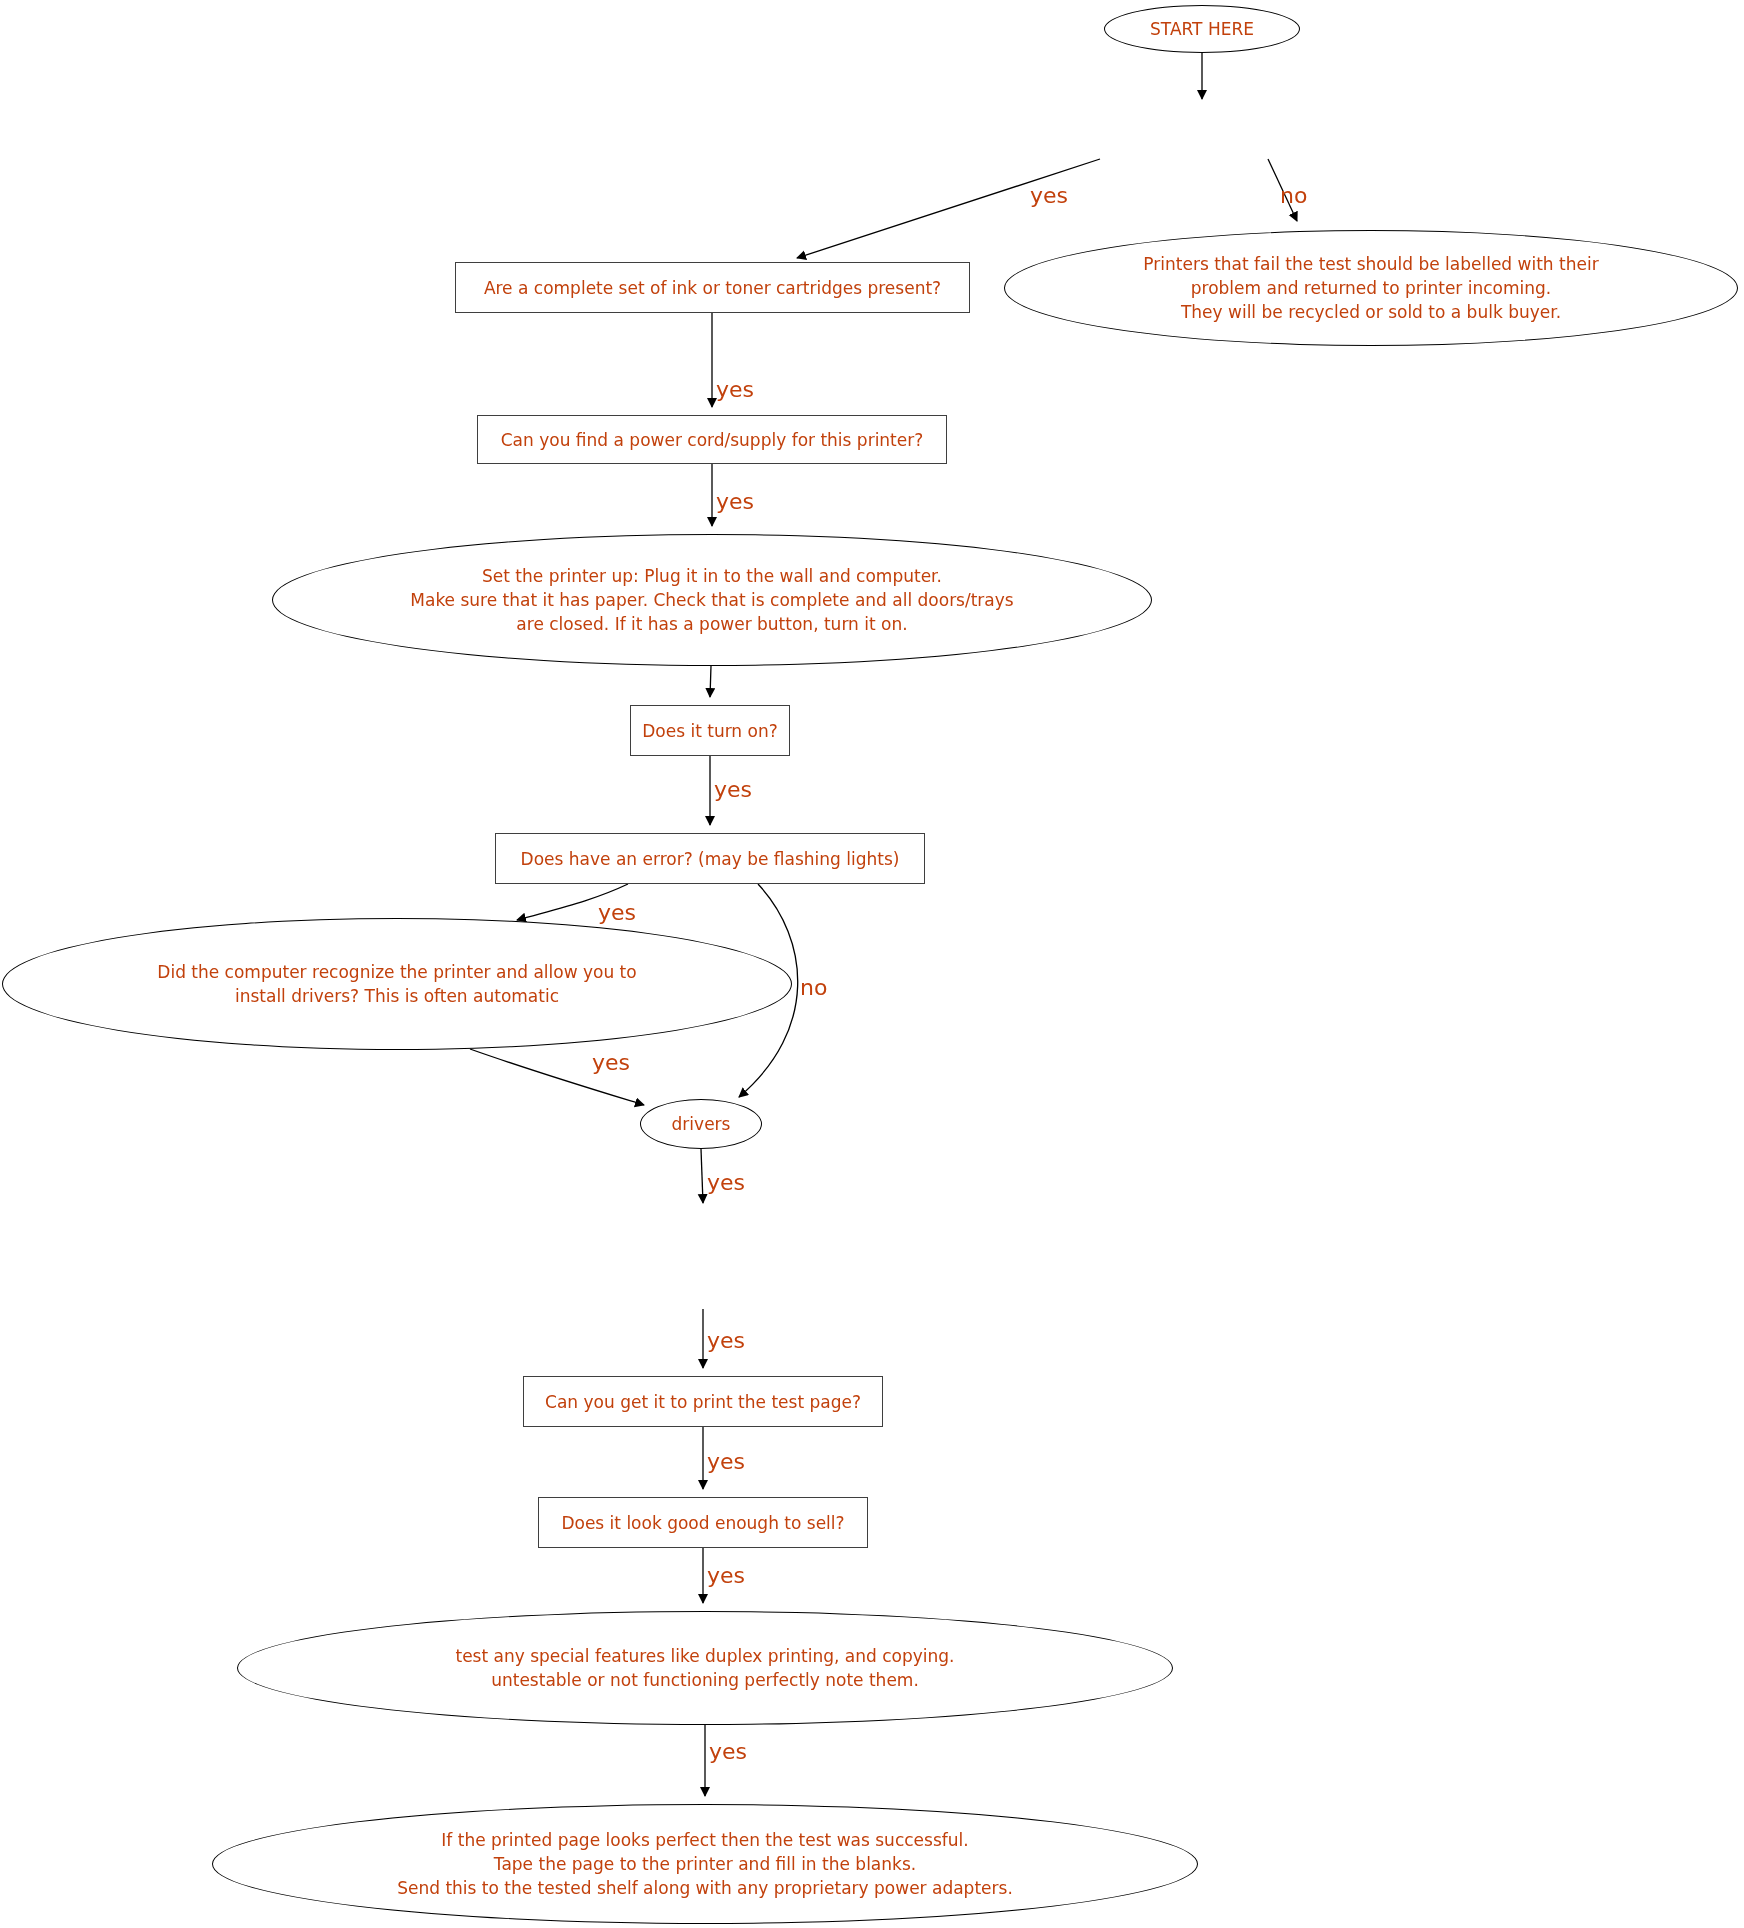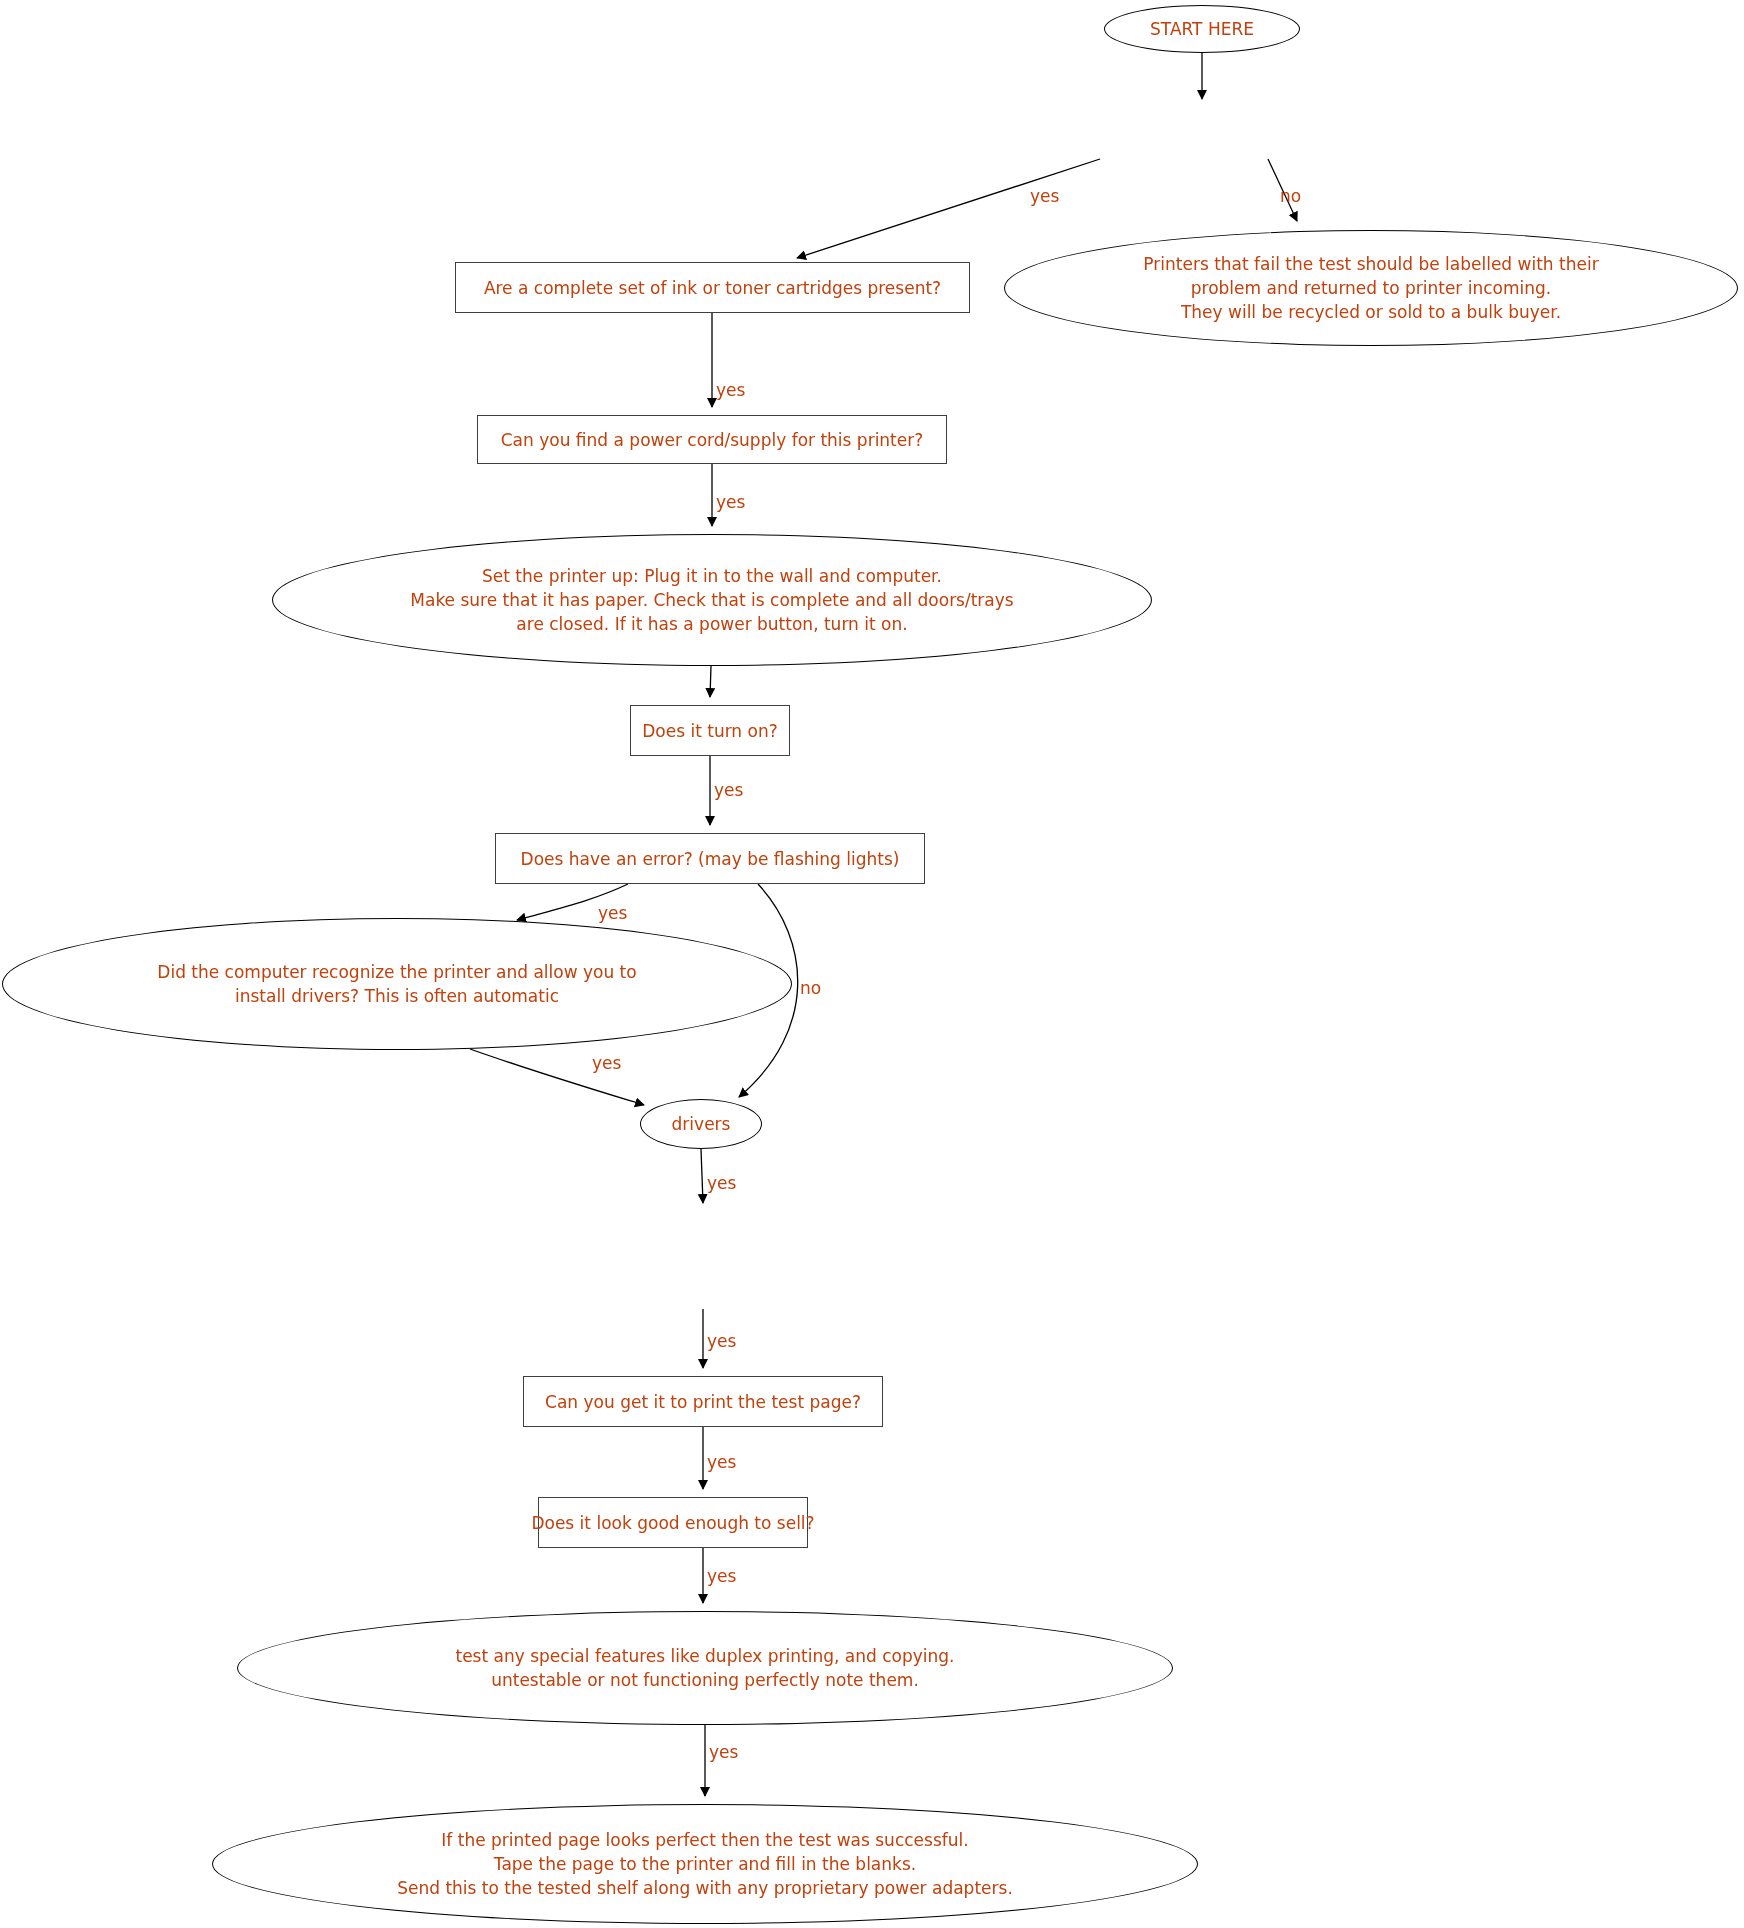--- a/index.html
+++ b/index.html
@@ -20,21 +20,21 @@
     text-align:center;
     font-size:17px;line-height:24px;
     background:#ffffff;
     box-sizing:border-box;
     white-space:nowrap;
   }
   .box{border:1px solid #3f3f3f;}
   .ellipse{border:1px solid #000;border-radius:50%;}
   .edge-label{
     position:absolute;
-    font-size:17px;line-height:20px;
+    font-size:22px;line-height:20px;
     background:transparent;
   }
 </style>
 </head>
 <body>
 
 <div id="canvas">
 
   <svg id="edge-layer" viewBox="0 0 1744 1928" xmlns="http://www.w3.org/2000/svg">
     <defs>
@@ -101,21 +101,21 @@
 
   <div class="node ellipse" style="left:640px;top:1099px;width:122px;height:50px;">
     <div>drivers</div>
   </div>
 
 
   <div class="node box" style="left:523px;top:1376px;width:360px;height:51px;">
     <div>Can you get it to print the test page?</div>
   </div>
 
-  <div class="node box" style="left:538px;top:1497px;width:270px;height:51px;">
+  <div class="node box" style="left:538px;top:1497px;width:330px;height:51px;">
     <div>Does it look good enough to sell?</div>
   </div>
 
   <div class="node ellipse" style="left:237px;top:1611px;width:936px;height:114px;">
     <div>test any special features like duplex printing, and copying.</div>
     <div>untestable or not functioning perfectly note them.</div>
   </div>
 
   <div class="node ellipse" style="left:212px;top:1804px;width:986px;height:120px;">
     <div>If the printed page looks perfect then the test was successful.</div>

